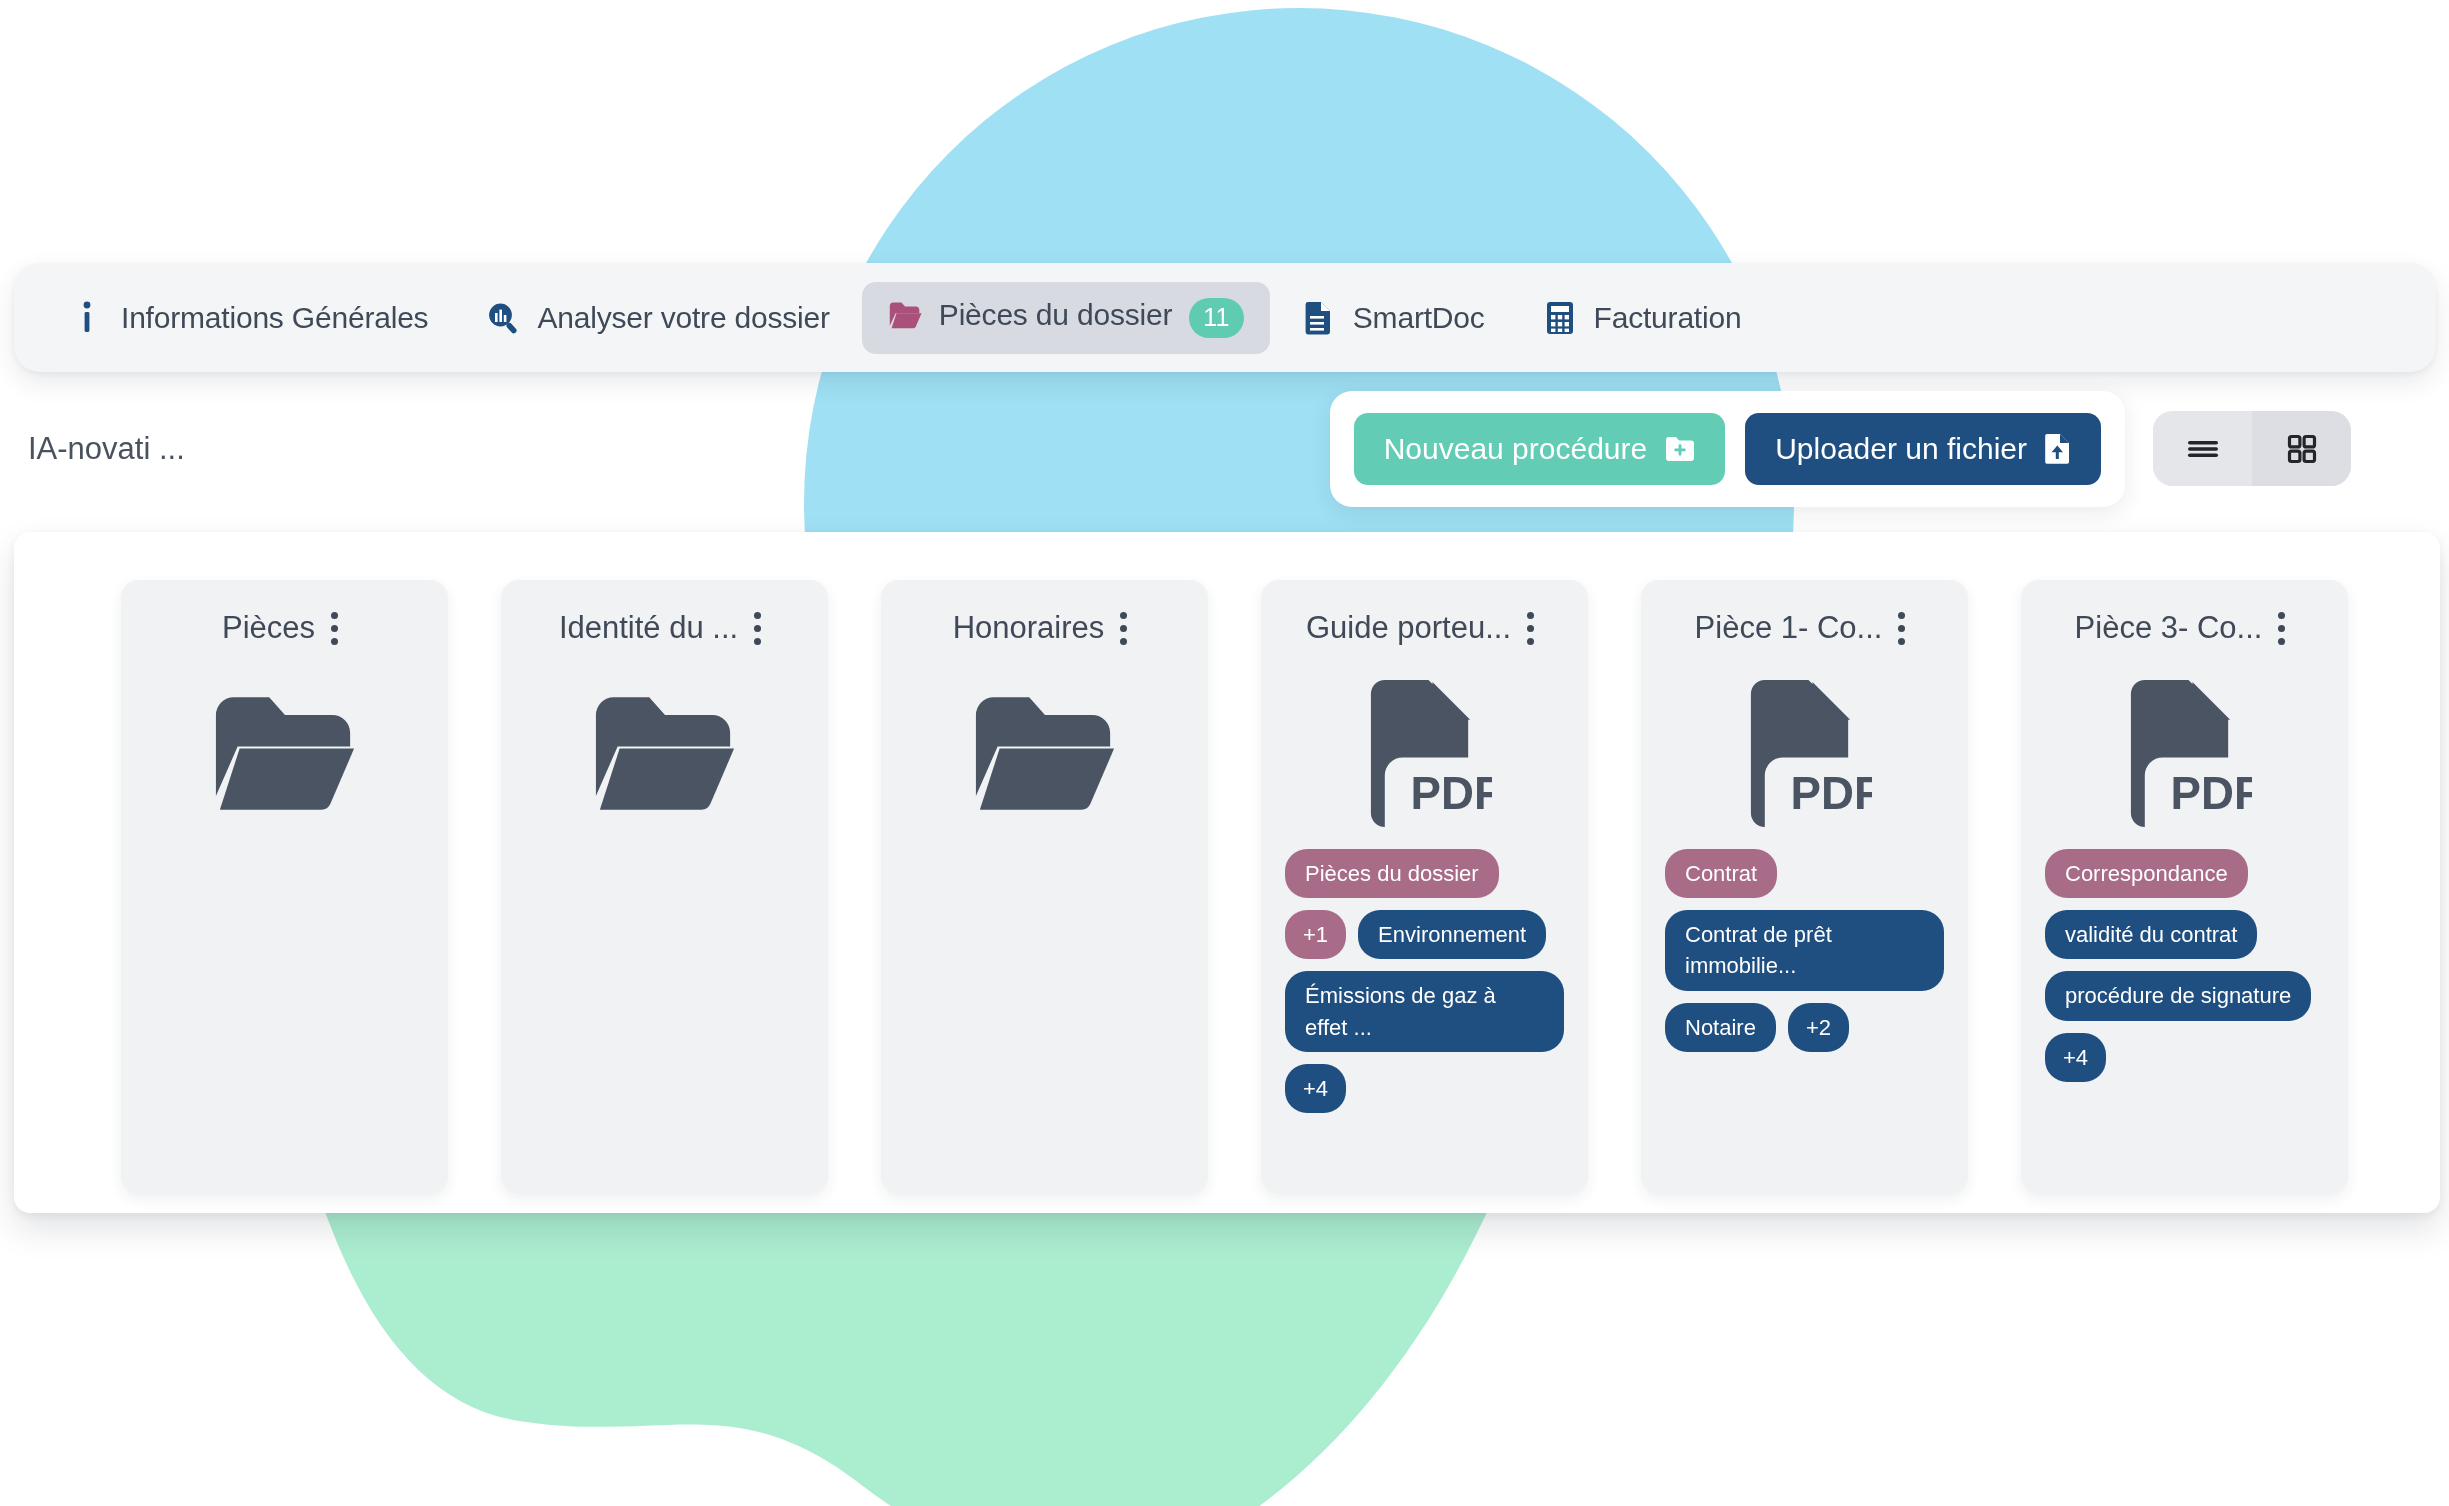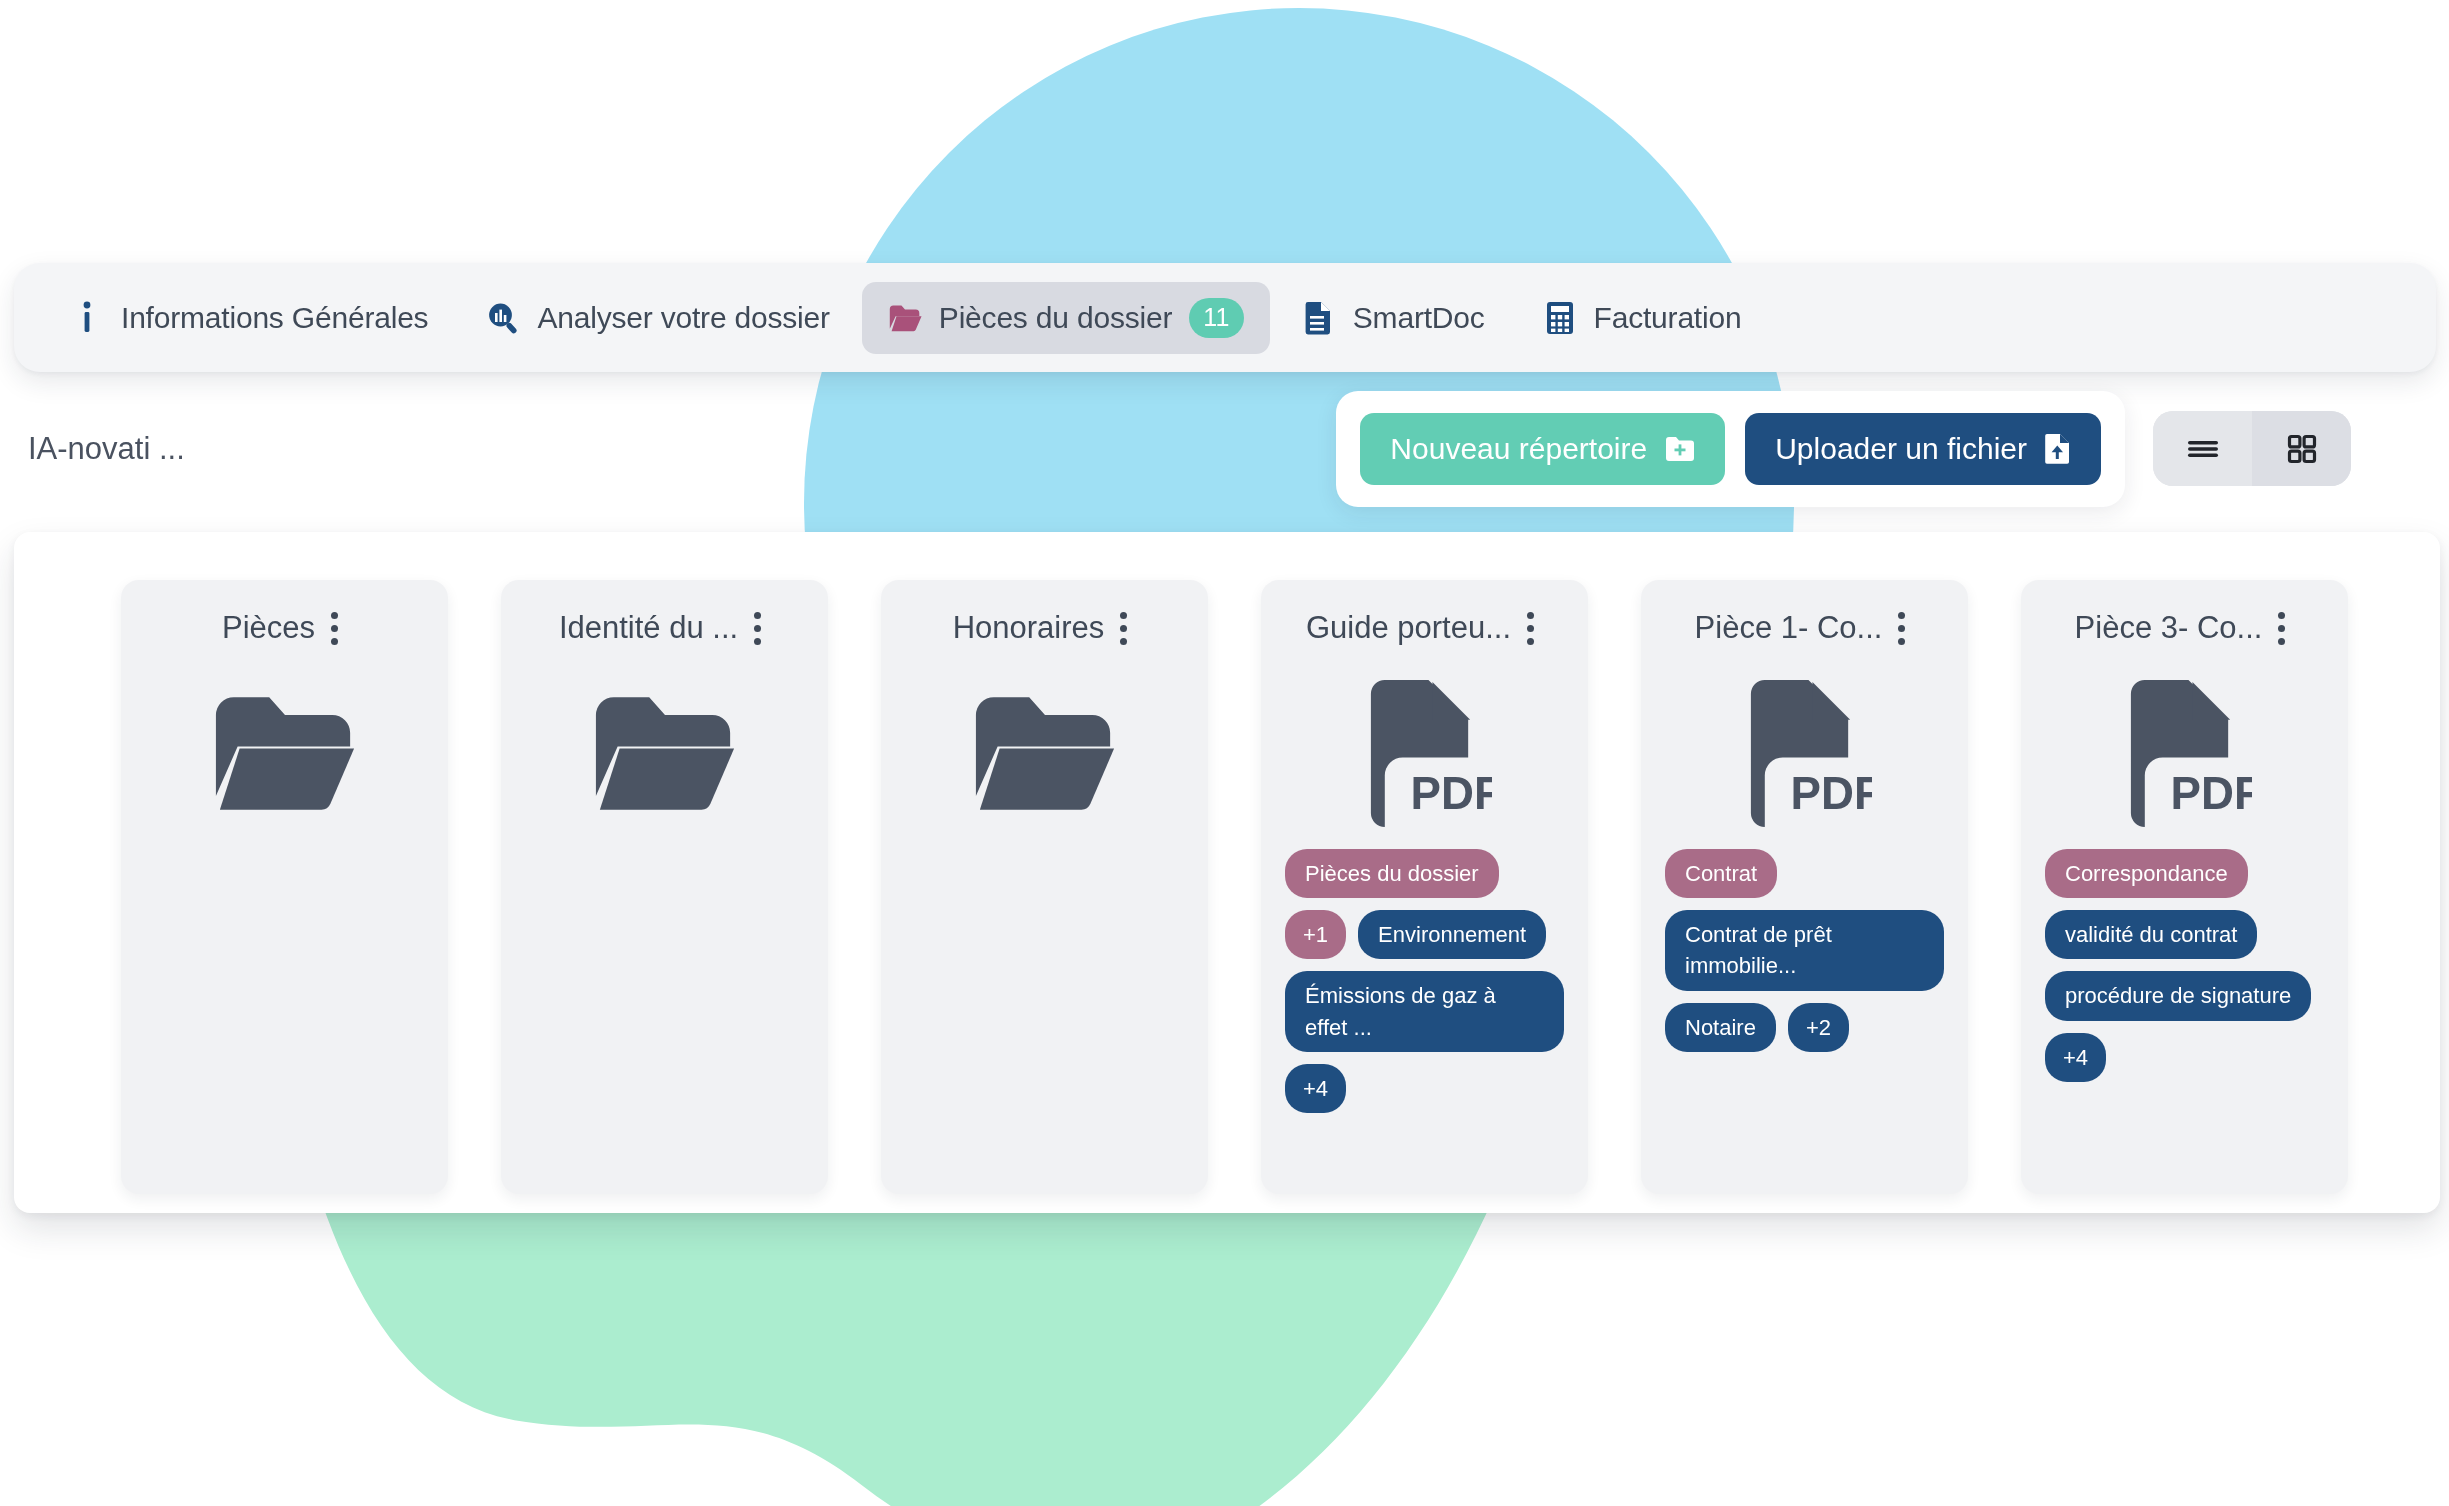--- a/index.html
+++ b/index.html
@@ -56,21 +56,21 @@
     box-shadow: 0 10px 26px rgba(28,36,54,0.10), 0 2px 5px rgba(28,36,54,0.05);
     display: flex;
     align-items: center;
     padding: 0 30px;
     gap: 6px;
     overflow: hidden;
   }
 
   .tab {
     display: flex;
-    align-items: center;
+    align-items: flex-start;
     gap: 17px;
     padding: 16px 26px;
     border-radius: 14px;
     cursor: pointer;
     white-space: nowrap;
     background: transparent;
   }
   .tab.active { background: #d8dae1; }
 
   .tab-label {
@@ -360,21 +360,21 @@
       <span class="tab-label">Facturation</span>
     </div>
   </div>
 
   <div class="toolbar">
     <span class="breadcrumb">IA-novati ...</span>
 
     <div class="toolbar-right">
       <div class="action-shell">
         <button class="btn btn-new">
-          <span>Nouveau répertoire</span>
+          <span>Nouveau procédure</span>
           <span>
             <svg width="30" height="30" viewBox="0 0 30 30">
               <path d="M1 6 a3 3 0 0 1 3-3 h7 l3 3.4 h12 a3 3 0 0 1 3 3 v14.6 a3 3 0 0 1 -3 3 H4 a3 3 0 0 1 -3 -3 Z" fill="#ffffff"></path>
               <rect x="13.6" y="10.4" width="2.8" height="11" fill="#62cdb4"></rect>
               <rect x="9.5" y="14.5" width="11" height="2.8" fill="#62cdb4"></rect>
             </svg>
           </span>
         </button>
         <button class="btn btn-upload">
           <span>Uploader un fichier</span>

